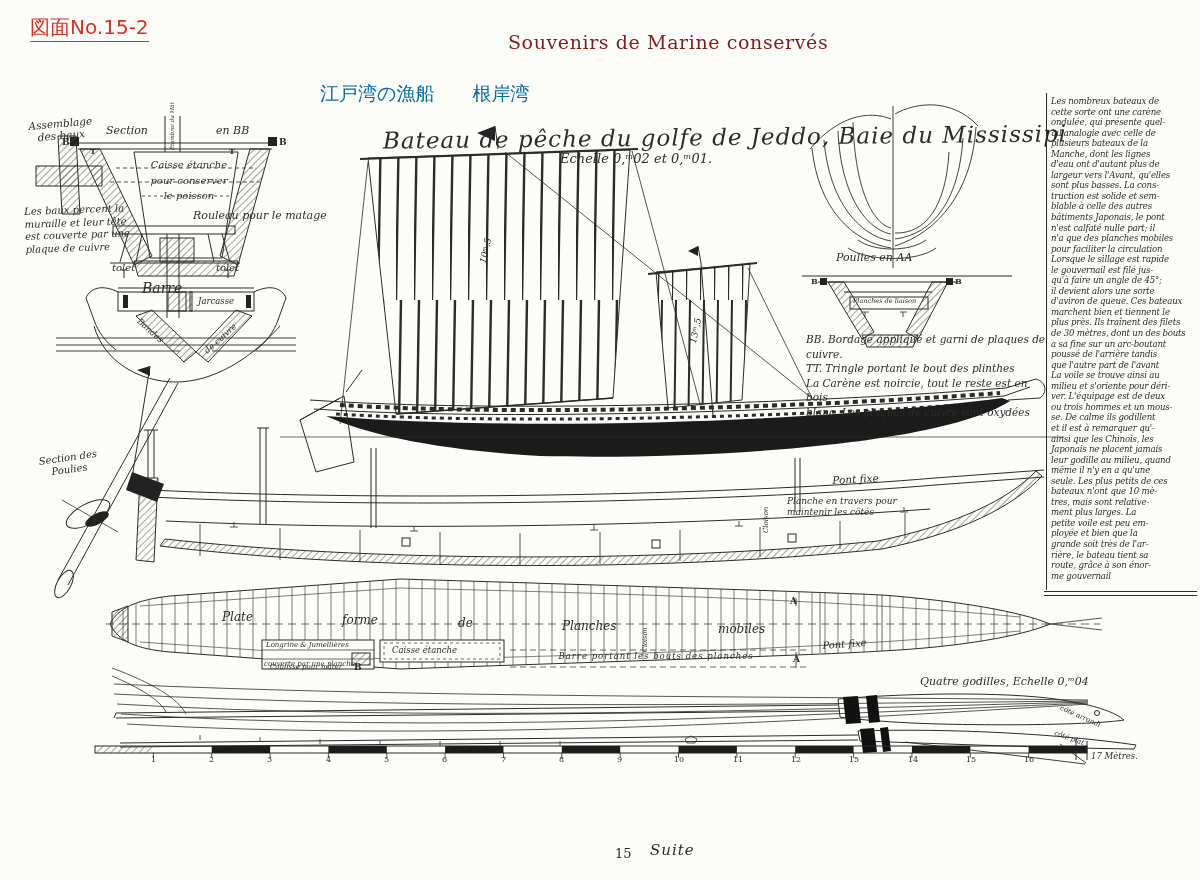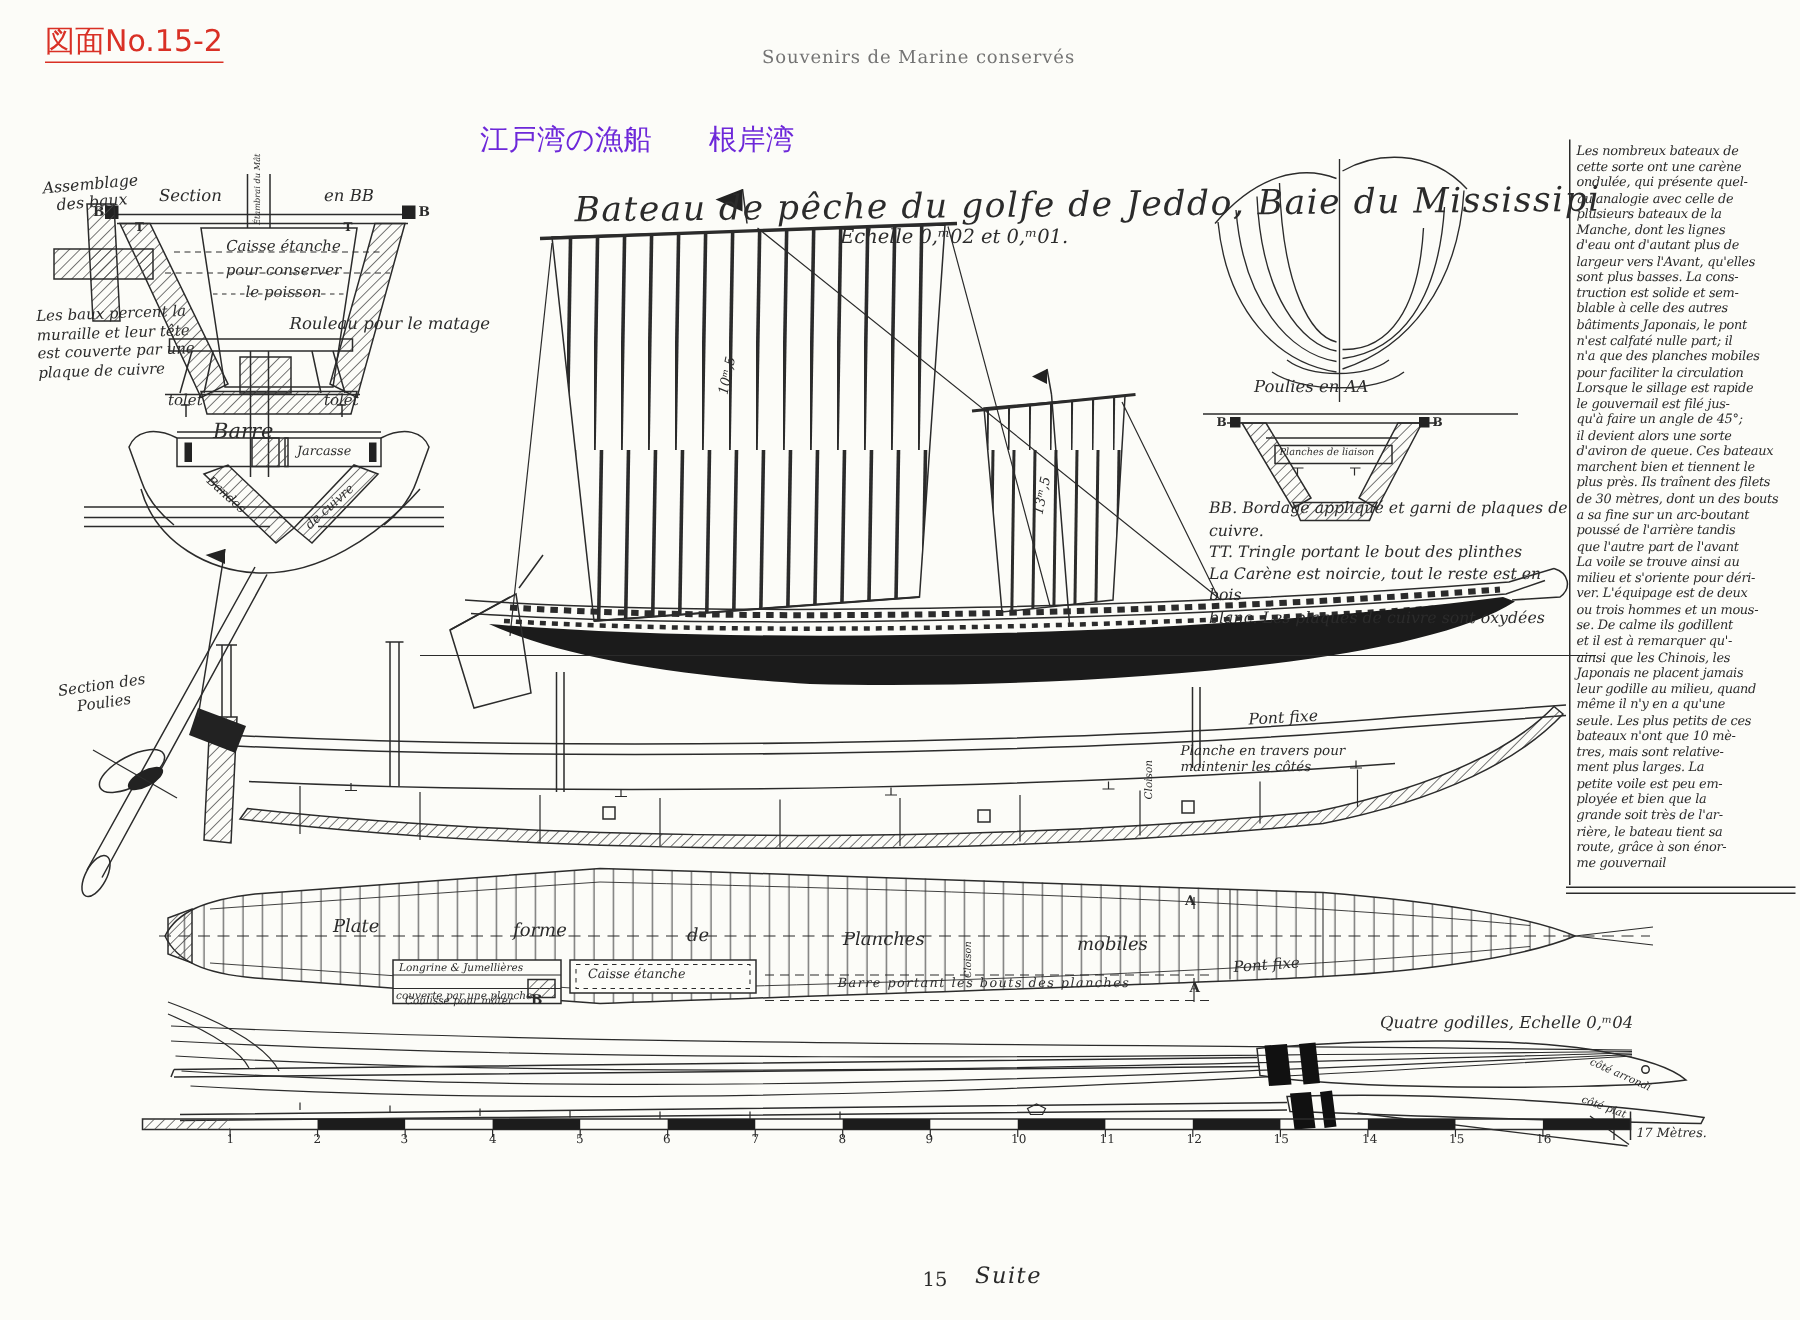--- a/index.html
+++ b/index.html
@@ -5,22 +5,22 @@
   html,body{margin:0;padding:0}
   body{width:1200px;height:880px;position:relative;background:#fcfcf8;
        font-family:"DejaVu Serif",serif;color:#2b2b2b;overflow:hidden}
   svg{position:absolute;left:0;top:0}
   .lbl{position:absolute;white-space:pre-line;font-style:italic;line-height:1.18;
        font-family:"DejaVu Serif",serif;color:#2b2b2b}
   .up{font-style:normal}
   .rot{transform-origin:0 0}
   .docno{font-family:"DejaVu Sans",sans-serif;font-style:normal;font-size:20px;
          color:#d93025;border-bottom:1.6px solid #d93025;padding-bottom:1px}
-  .pghdr{font-size:12px;font-style:normal;color:#737373;letter-spacing:.6px}
-  .jp{font-family:"DejaVu Sans",sans-serif;font-style:normal;font-size:19px;color:#6d28d9}
+  .pghdr{font-size:19px;font-style:normal;color:#7f1d1d;letter-spacing:.6px}
+  .jp{font-family:"DejaVu Sans",sans-serif;font-style:normal;font-size:19px;color:#0369a1}
   .maintitle{font-size:23px;letter-spacing:1px;transform:rotate(-.6deg)}
   .colbox{position:absolute;left:1046px;top:93px;width:147px;height:494px;
           border-left:1.6px solid #2b2b2b;border-right:4px double #2b2b2b;
           padding:3px 2px 0 4px;font-size:8.6px;line-height:10.55px;font-style:italic;
           letter-spacing:-.2px;white-space:pre-line;overflow:hidden}
   .colrule{position:absolute;left:1044px;top:591px;width:153px;height:3px;
            border-top:1.4px solid #2b2b2b;border-bottom:1.4px solid #2b2b2b}
   .mk{font-style:normal;font-size:9px;font-weight:bold}
   .num{font-style:normal;font-size:8px}
 </style>

